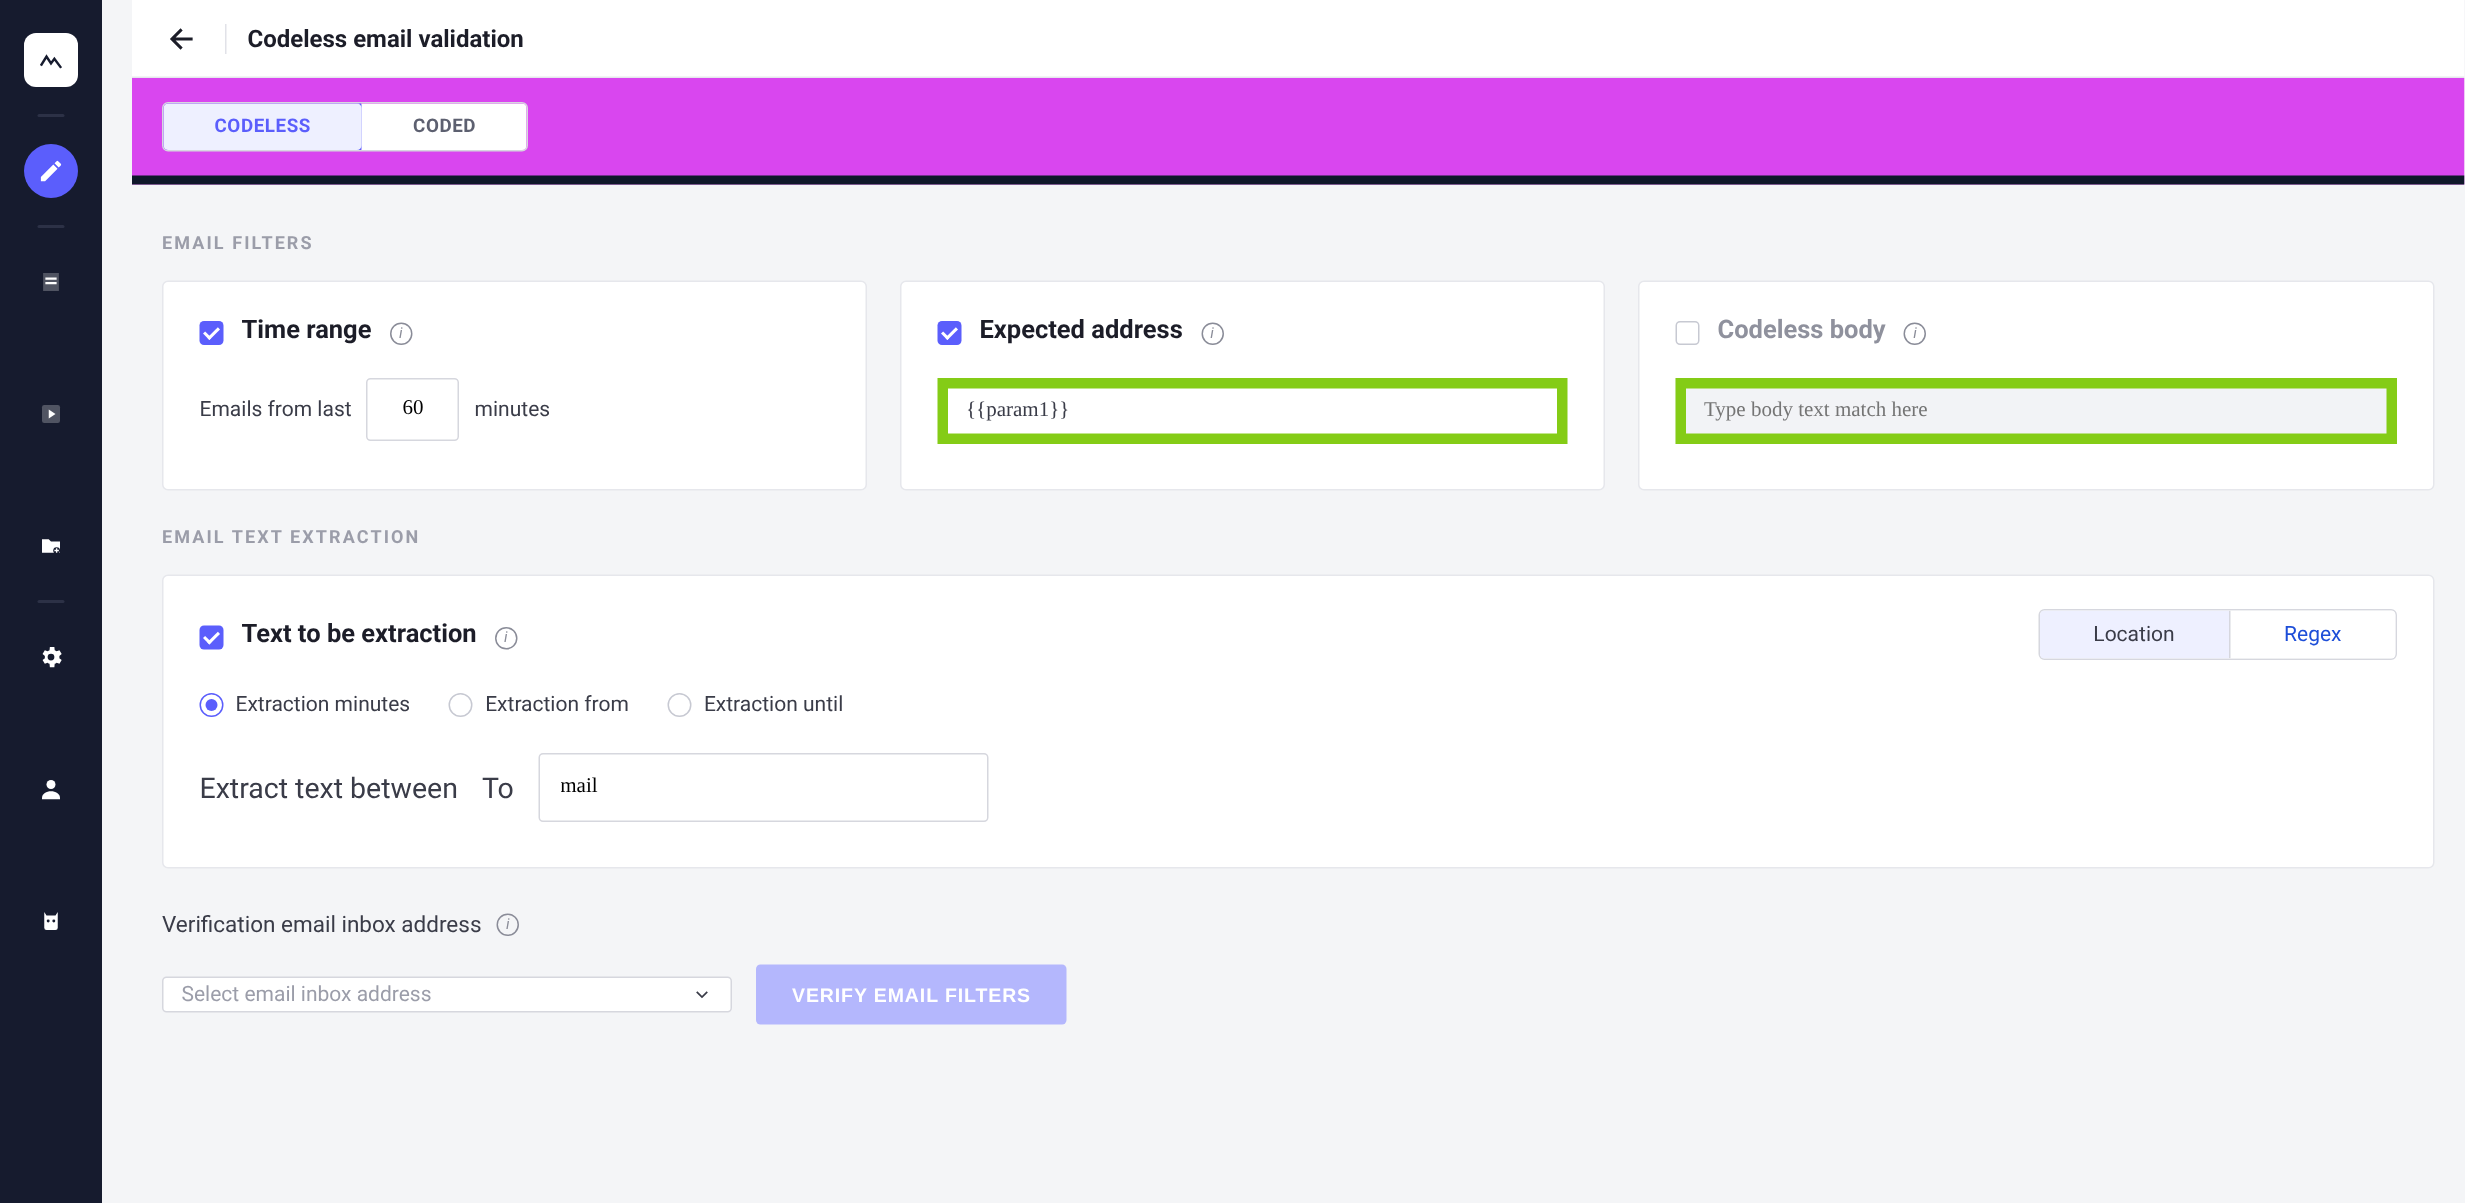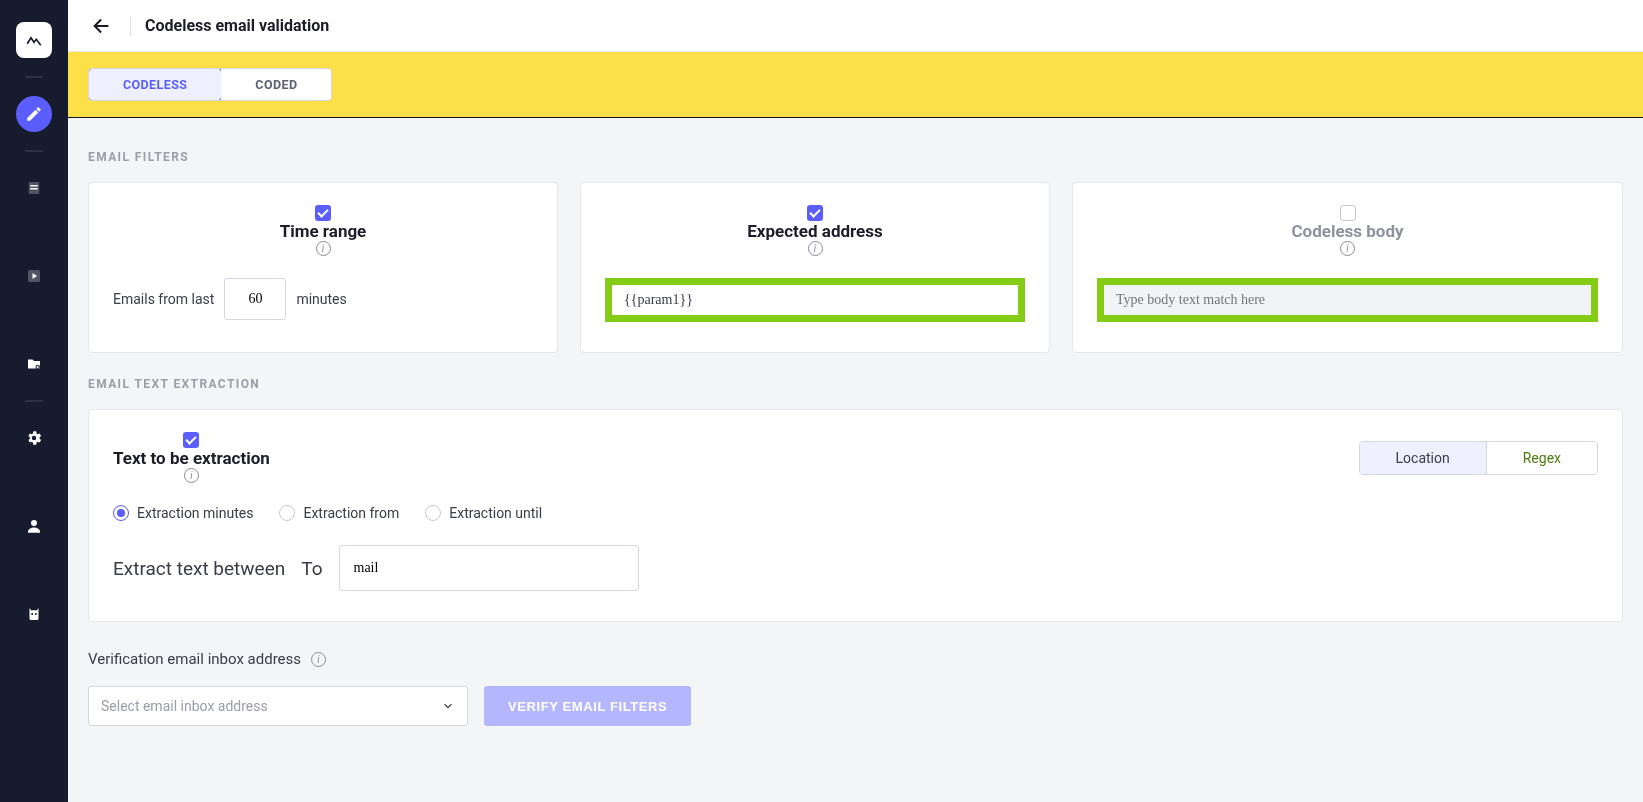--- a/index.html
+++ b/index.html
@@ -30,39 +30,39 @@
   }
   .side-active {
     background: #5b5efc; border-radius: 50%;
   }
   .side-sep {
     width: 18px; height: 2px; background: #2c3146; border-radius: 1px;
     margin: 4px 0;
   }
 
   
-  .main { flex: 1; display: flex; flex-direction: column; min-width: 0; }
+  .main { flex: 1; display: flex; flex-direction: column; min-width: 0; margin-left: 20px; }
   .topbar {
     background: #fff;
     height: 52px;
     border-bottom: 1px solid #e6e7ec;
     display: flex; align-items: center;
     padding: 0 20px;
     gap: 14px;
   }
   .back-btn {
     width: 28px; height: 28px; display: flex; align-items: center; justify-content: center;
     cursor: pointer; color: #1c1d28;
   }
   .top-sep { width: 1px; height: 20px; background: #e1e2e8; }
   .page-title { font-size: 16px; font-weight: 700; }
 
   .tabs-row {
-    background: #fde047;
-    border-bottom: 1px solid #0f172a;
+    background: #d946ef;
+    border-bottom: 6px solid #0f172a;
     padding: 16px 20px;
   }
   .tabs {
     display: inline-flex;
     border: 1px solid #d6d7de;
     border-radius: 4px;
     overflow: hidden;
   }
   .tab {
     padding: 8px 34px;
@@ -89,21 +89,21 @@
   }
 
   .cards-row { display: flex; gap: 22px; margin-bottom: 24px; }
   .card {
     background: #fff;
     border: 1px solid #e6e7ec;
     border-radius: 4px;
     padding: 22px 24px 30px;
   }
   .card.flex1 { flex: 1; }
-  .card-head { display: flex; align-items: center; gap: 0; margin-bottom: 22px; flex-direction: column; }
+  .card-head { display: flex; align-items: flex-end; gap: 12px; margin-bottom: 22px; }
   .card-title { font-size: 17px; font-weight: 700; color: #1c1d28; }
   .card-title.muted { color: #8f919d; }
 
   .chk {
     width: 16px; height: 16px; border-radius: 3px;
     display: flex; align-items: center; justify-content: center;
     cursor: pointer; flex-shrink: 0;
   }
   .chk.on { background: #5b5efc; }
   .chk.on::after {
@@ -136,21 +136,21 @@
     background: #f2f3f6; color: #9b9da9;
   }
 
   
   .extract-head { display: flex; align-items: center; justify-content: space-between; }
   .seg {
     display: inline-flex;
     border: 1px solid #d6d7de; border-radius: 4px; overflow: hidden;
   }
   .seg-item {
-    padding: 8px 36px; font-size: 14px; cursor: pointer; color: #4d7c0f; background: #fff;
+    padding: 8px 36px; font-size: 14px; cursor: pointer; color: #1d4ed8; background: #fff;
   }
   .seg-item + .seg-item { border-left: 1px solid #d6d7de; }
   .seg-item.active { background: #eef0ff; color: #3a3c48; }
 
   .radio-row { display: flex; gap: 26px; margin: 6px 0 24px; }
   .radio-opt { display: flex; align-items: center; gap: 8px; font-size: 14px; cursor: pointer; color: #3a3c48; }
   .radio {
     width: 16px; height: 16px; border-radius: 50%; border: 1.5px solid #c7c9d2;
     display: flex; align-items: center; justify-content: center; flex-shrink: 0;
   }
@@ -160,21 +160,21 @@
   .extract-inputs { display:flex; align-items:center; gap: 16px; }
   .med-input {
     width: 300px; height: 46px;
     border: 1px solid #d6d7de; border-radius: 3px;
     padding: 0 14px; font-size: 14px;
   }
   .lbl { font-size: 19px; color: #3a3c48; }
 
   .verify-row { display:flex; align-items:center; gap: 16px; margin-top: 18px; }
   .select-box {
-    width: 380px; height: 40px;
+    width: 380px; height: 24px;
     border: 1px solid #d6d7de; border-radius: 3px; background:#fff;
     display:flex; align-items:center; justify-content:space-between;
     padding: 0 12px; color:#9b9da9; font-size:14px; cursor:pointer;text-align:right;
   }
   .select-box svg { width:14px; height:14px; color:#3a3c48; }
   .btn-disabled {
     height: 40px; padding: 0 24px;
     background: #b4b7fd; color:#fff;
     font-size: 13px; font-weight:700; letter-spacing:.6px;
     border:none; border-radius:3px; text-transform:uppercase;

